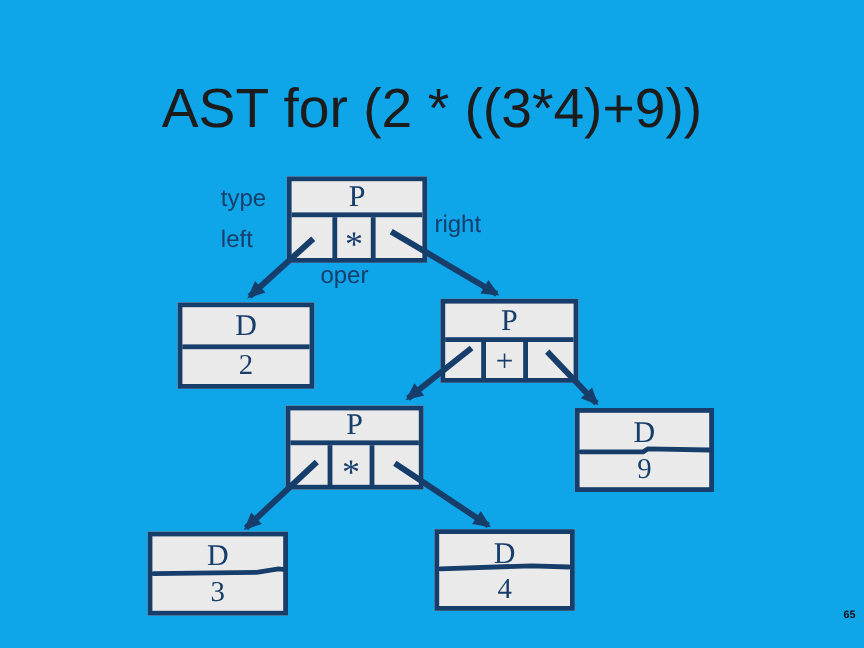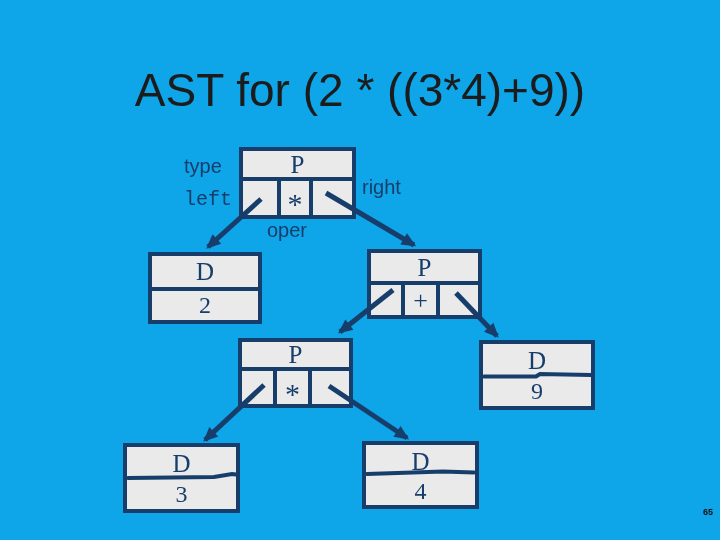--- a/index.html
+++ b/index.html
@@ -73,21 +73,21 @@
   .n-pstar .cell-left{ width:31px; } .n-pstar .cell-mid{ width:39px; }
 
   
   .lbl{
     position:absolute;
     color:#173e6b;
     font-size:20px;
     line-height:22px;
   }
   .lbl-type { left:184px; top:155px; }
-  .lbl-left { left:184px; top:189px;font-family:Liberation Mono, monospace; }
+  .lbl-left { left:184px; top:189px; }
   .lbl-right{ left:362px; top:176px; }
   .lbl-oper { left:267px; top:219px; width:56px; }
 
   
   .overlay{
     position:absolute; left:0; top:0;
     pointer-events:none;
     z-index:5;
   }
   .edge{ stroke:#173e6b; stroke-width:5; fill:none; }

